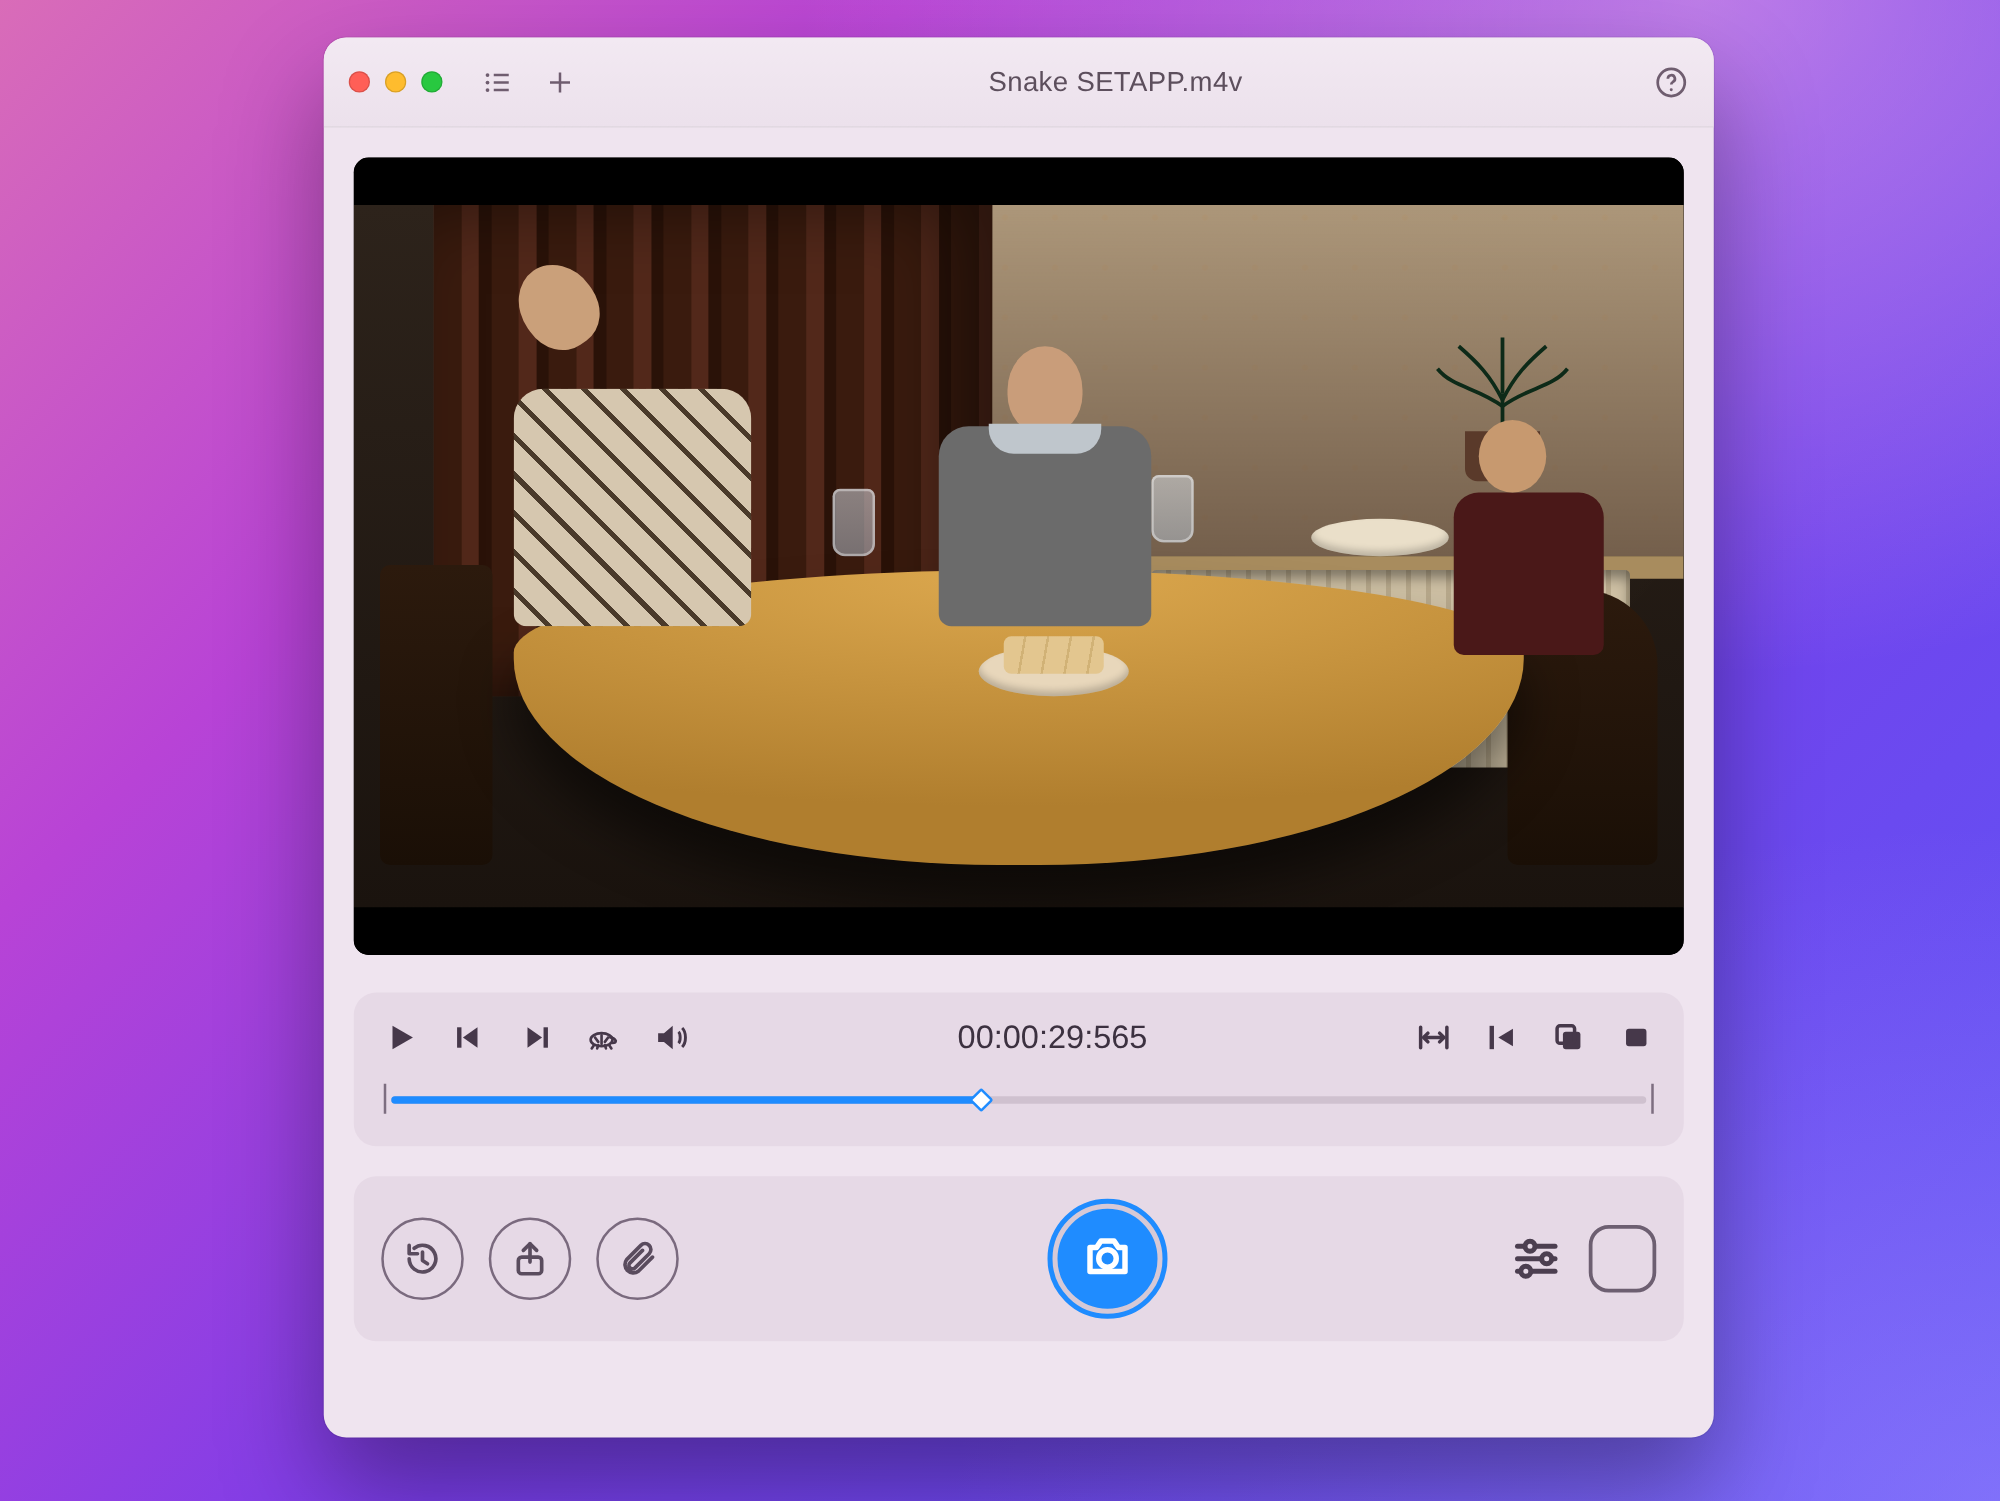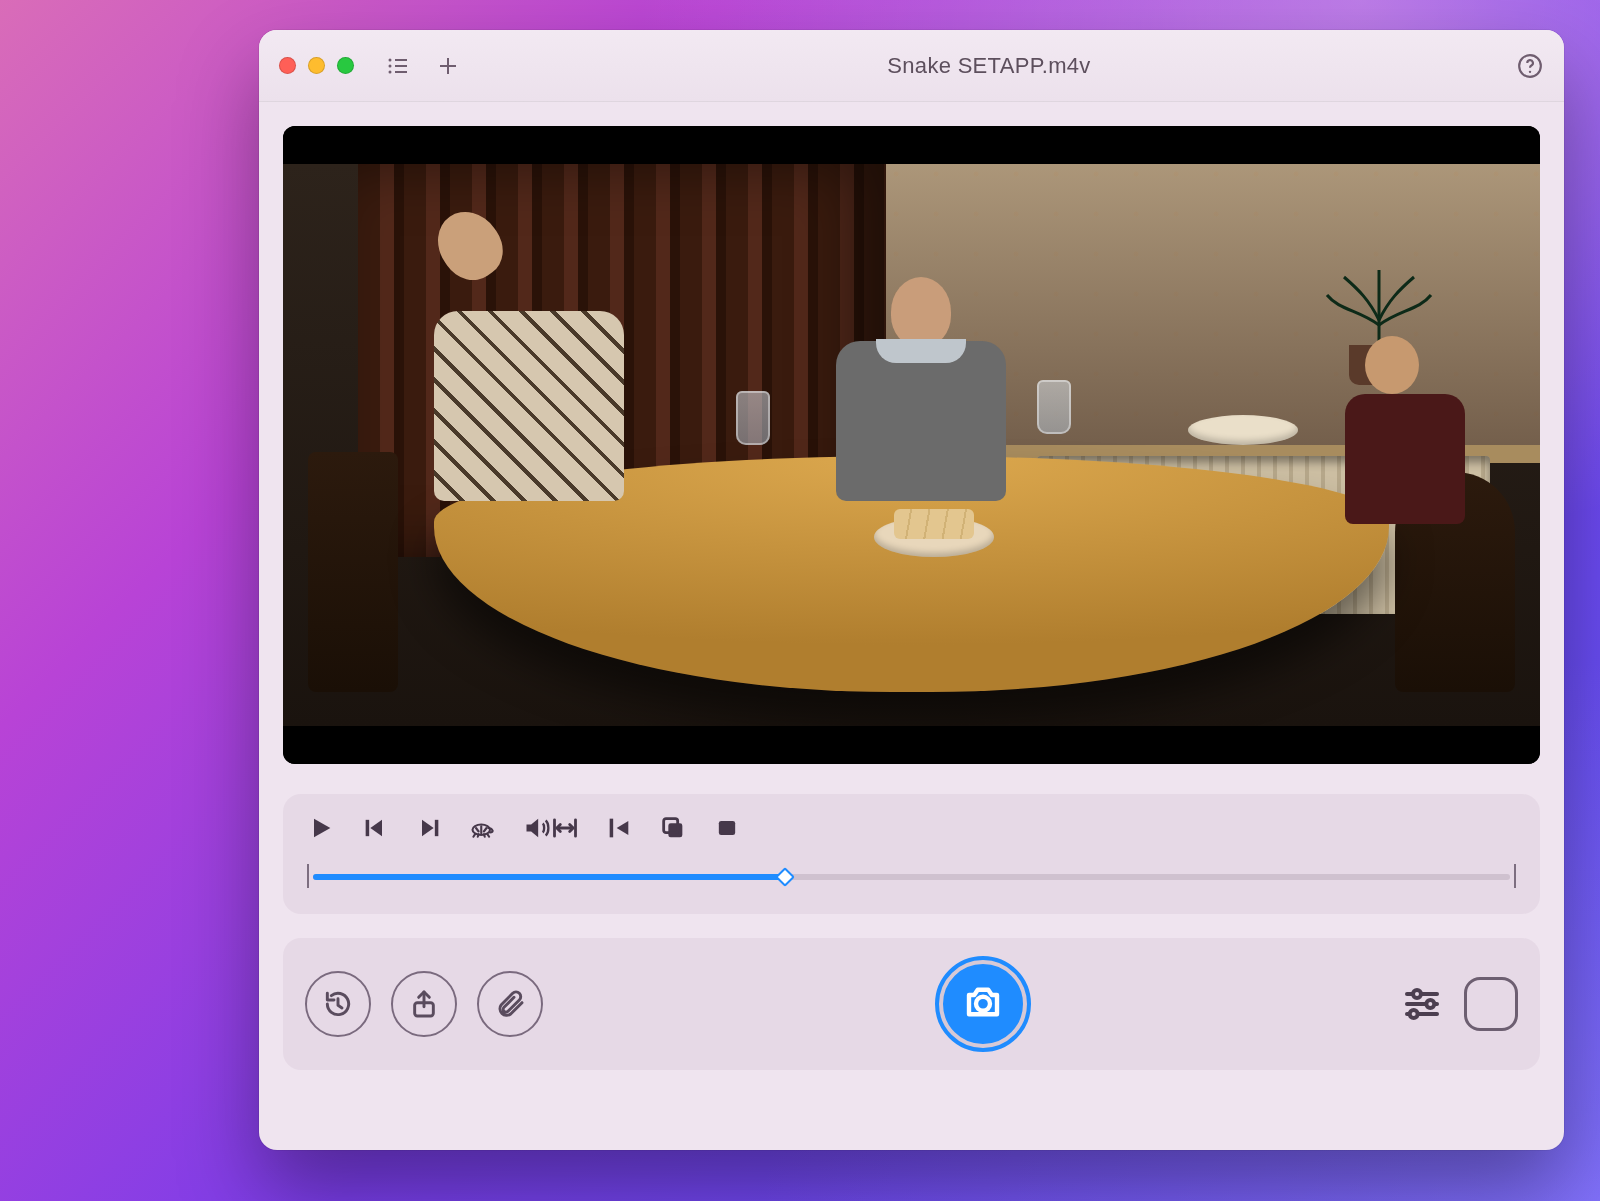--- a/index.html
+++ b/index.html
@@ -13,21 +13,21 @@
     .bg-blob1 { position: absolute; inset:0;
       background: radial-gradient(1200px 900px at 85% 0%, rgba(255,200,235,.45), transparent 60%);
       pointer-events:none;}
     .bg-blob2 { position: absolute; inset:0;
       background: radial-gradient(1400px 900px at 100% 100%, rgba(200,160,255,.35), transparent 60%);
       pointer-events:none;}
 
     .window {
       position: absolute;
       left: 259px; top: 30px;
-      width: 1305px; height: 1120px;
+      width: 1112px; height: 1120px;
       background: #efe4ef;
       border-radius: 18px;
       box-shadow: 0 40px 80px rgba(0,0,0,.35), 0 0 0 1px rgba(0,0,0,.06);
       display: flex; flex-direction: column;
       overflow: hidden;
     }
     .titlebar {
       height: 72px; display: flex; align-items: center;
       padding: 0 20px; border-bottom: 1px solid rgba(0,0,0,.08);
       background: linear-gradient(#f2e9f2, #ece1ec);
@@ -293,20 +293,21 @@
             </svg>
           </div>
         <div class="pico">
             <svg viewBox="0 0 24 24">
               <path d="M3 9v6h4l6 5V4L7 9H3z"></path>
               <path d="M17 8c1.5 1.5 1.5 6.5 0 8" fill="none" stroke="#46384a" stroke-width="2"></path>
               <path d="M19.5 5.5c3 3 3 10 0 13" fill="none" stroke="#46384a" stroke-width="2"></path>
             </svg>
           </div>
       </div>
+      <div class="timecode">00:00:29:565</div>
       <div class="rgroup">
         <div class="pico stroke">
             <svg viewBox="0 0 24 24">
               <path d="M3 5v14M21 5v14"></path>
               <path d="M7 12h10"></path>
               <path d="M8 9l-3 3 3 3M16 9l3 3-3 3"></path>
             </svg>
           </div>
         <div class="pico">
             <svg viewBox="0 0 24 24">

